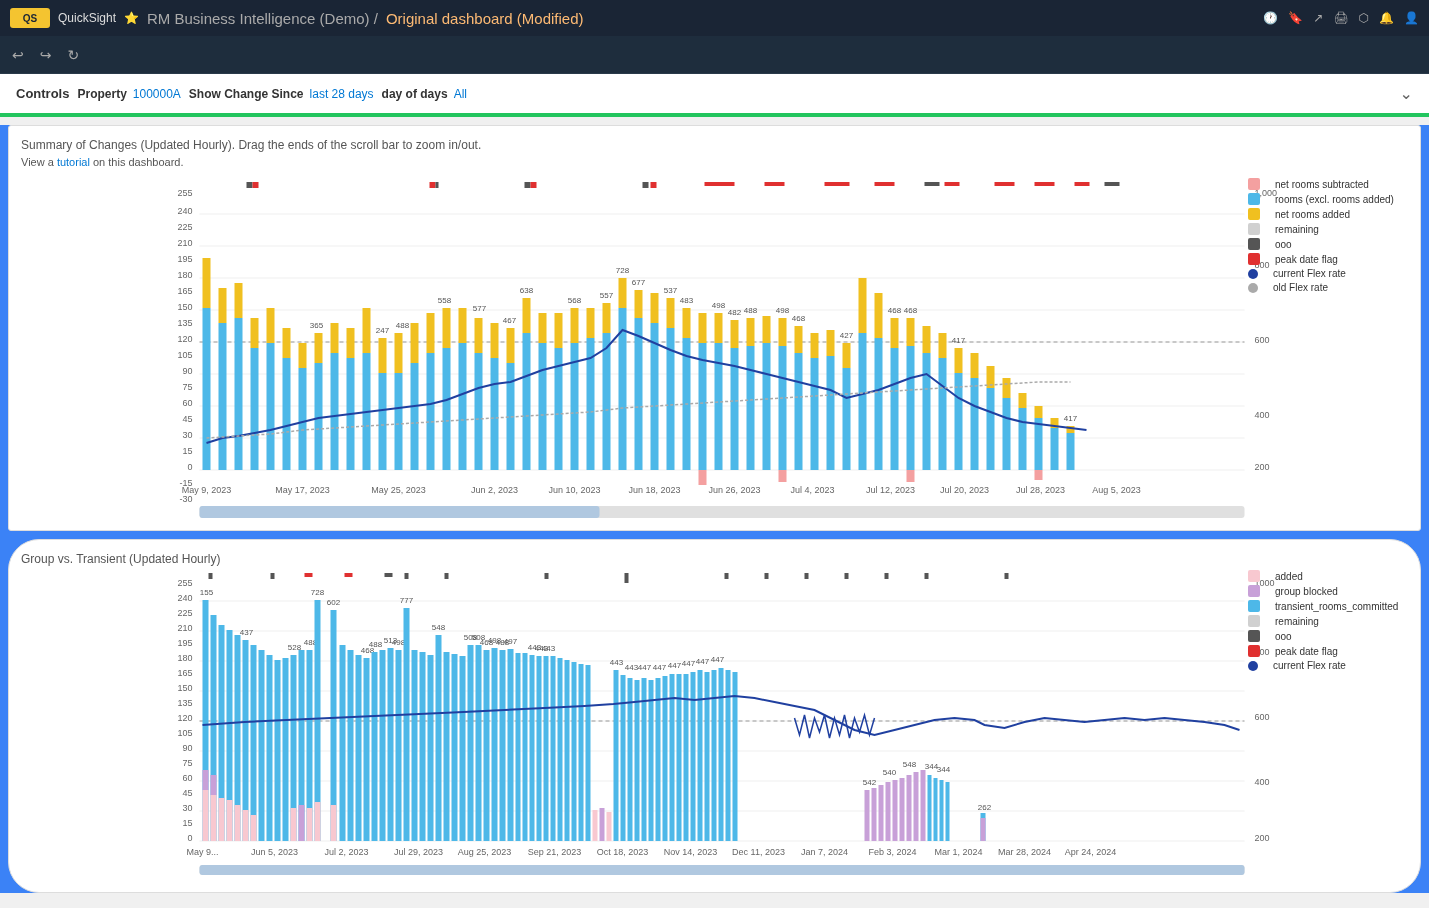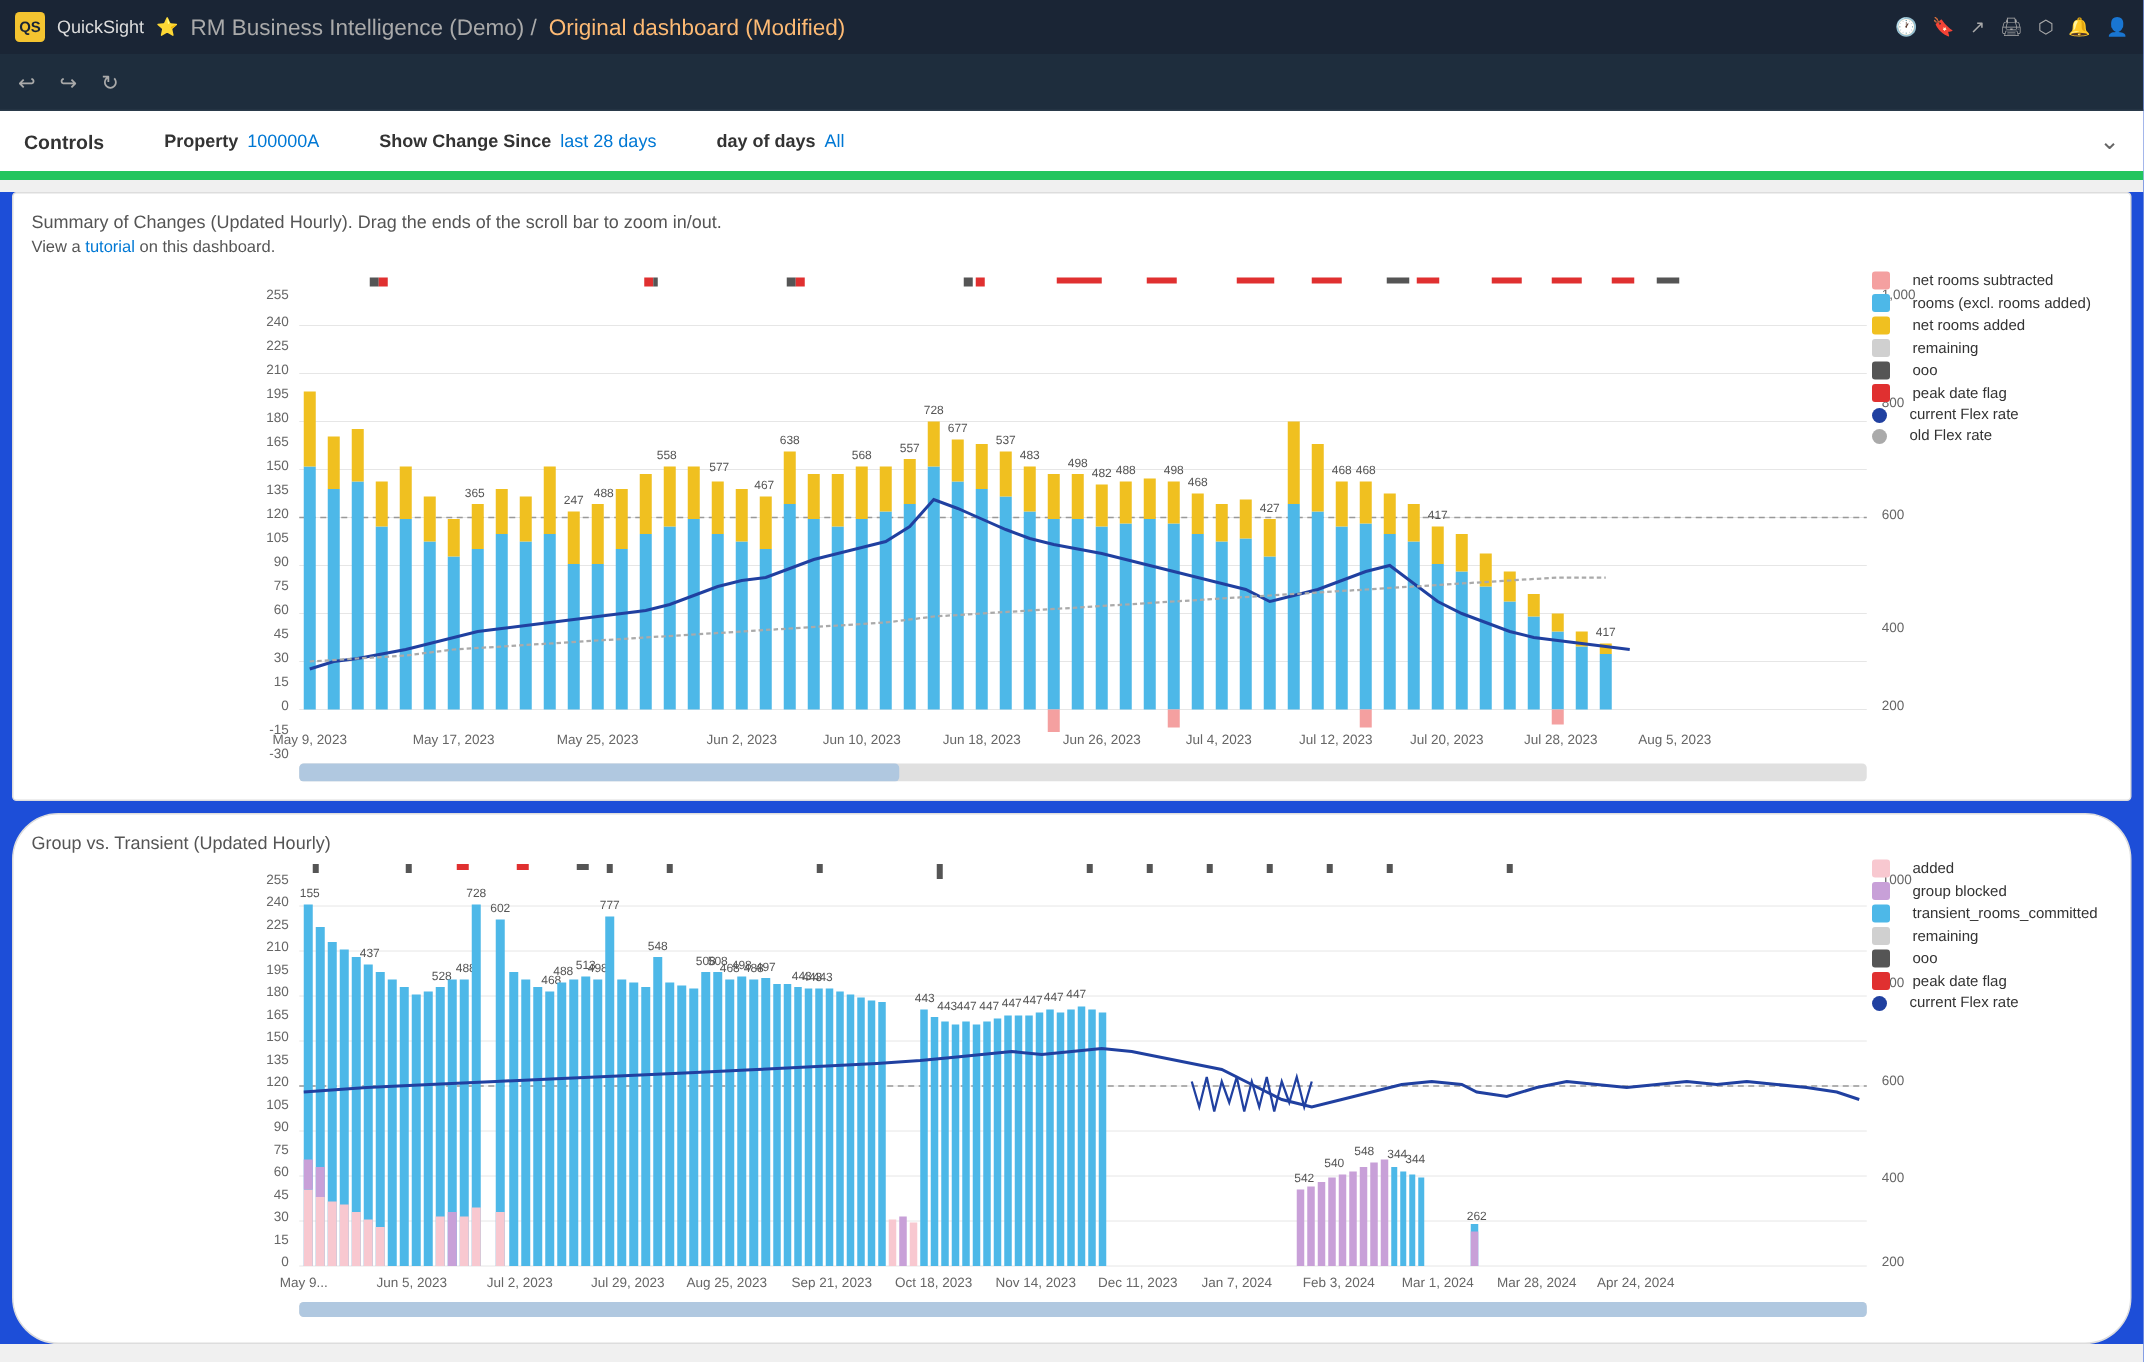--- a/index.html
+++ b/index.html
@@ -11,53 +11,53 @@
       height: 36px;
       display: flex;
       align-items: center;
       padding: 0 10px;
       color: #ccc;
       font-size: 12px;
       justify-content: space-between;
     }
     .top-bar-left { display: flex; align-items: center; gap: 8px; }
     .top-bar-right { display: flex; align-items: center; gap: 10px; }
-    .qs-logo { width: 20px; height: 20px; background: #f4c430; border-radius: 3px; display: flex; align-items: center; justify-content: center; color: #1a2535; font-weight: bold; font-size: 10px; }
+    .qs-logo { width: 40px; height: 20px; background: #f4c430; border-radius: 3px; display: flex; align-items: center; justify-content: center; color: #1a2535; font-weight: bold; font-size: 10px; }
     .breadcrumb { color: #aaa; font-size: 15px; }
     .breadcrumb span { color: #fdba74; }
 
     
     .toolbar {
       background: #1e2d3d;
       height: 38px;
       display: flex;
       align-items: center;
       padding: 0 12px;
       gap: 16px;
       border-bottom: 1px solid #2a3a4a;
     }
     .toolbar-icon { color: #aaa; cursor: pointer; font-size: 14px; }
 
     
     .controls-bar {
       background: #fff;
-      border-bottom: 6px solid #22c55e;
+      border-bottom: 4px solid #22c55e;
       padding: 10px 16px;
       display: flex;
       align-items: center;
-      gap: 40px;
+      gap: 8px;
     }
     .controls-label { font-weight: 600; color: #333; font-size: 13px; }
     .control-item { display: flex; align-items: center; gap: 6px; font-size: 12px; color: #555; }
     .control-item strong { color: #333; font-weight: 600; }
     .control-item .value { color: #0078d4; font-weight: 500; }
     .controls-expand { margin-left: auto; cursor: pointer; font-size: 16px; color: #666; }
 
     
-    .main-content { padding: 0; background: #1d4ed8; }
+    .main-content { padding: 0; background: #3b82f6; }
 
     
     .dashboard-panel {
       background: #fff;
       margin: 8px;
       border: 1px solid #ddd;
       border-radius: 3px;
       padding: 12px;
     }
 

